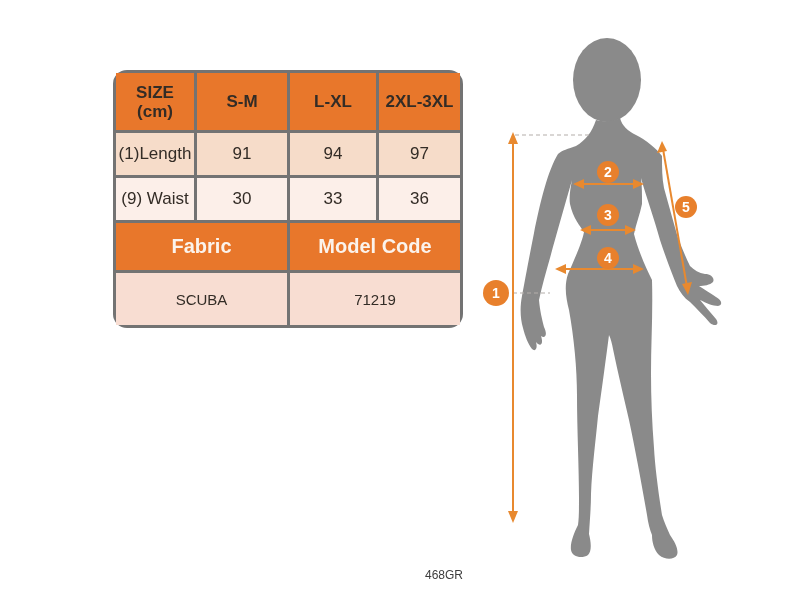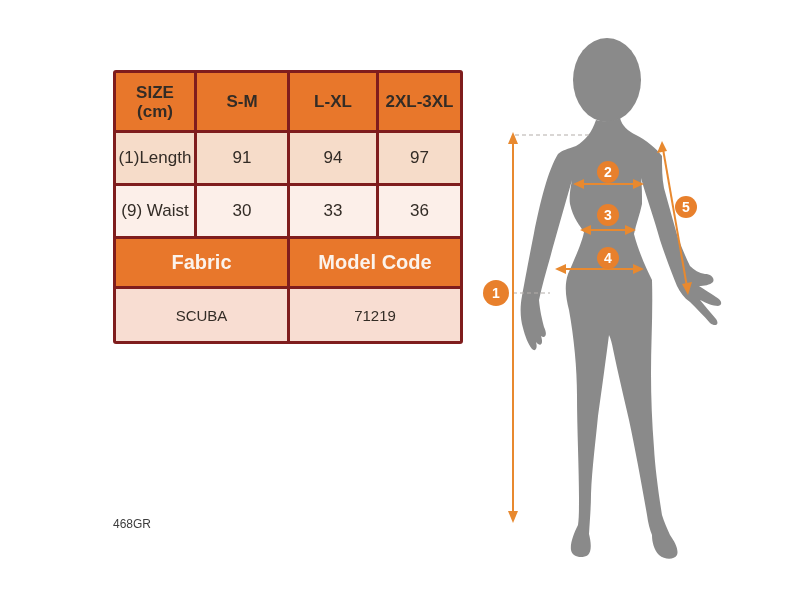--- a/index.html
+++ b/index.html
@@ -4,45 +4,45 @@
 <style>
   html,body{margin:0;padding:0;}
   body{
     width:800px;height:593px;position:relative;background:#ffffff;
     font-family:"Liberation Sans", sans-serif;overflow:hidden;
   }
 
   
   .table-wrap{
     position:absolute;left:113px;top:70px;width:350px;
-    background:#7f1d1d;border-radius:3px;
+    background:#737373;border-radius:14px;
   }
   table.size-table{
     border-collapse:separate;border-spacing:3px;width:350px;table-layout:fixed;
   }
   table.size-table td{
     text-align:center;vertical-align:middle;padding:0 2px;
     color:#332c26;font-size:17px;
   }
   td.hdr{
     background:#e8772b;color:#4a392e;font-weight:bold;font-size:15px;height:57px;
   }
   td.size-hdr{line-height:19px;}
-  tr.data-row td{height:50px;}
+  tr.data-row td{height:42px;}
   tr.data-row:nth-child(odd) td{background:#f6dcc9;}
   tr.data-row:nth-child(even) td{background:#fcefe9;}
   tr.sleeve-row td{height:60px;}
   td.row-label{font-size:13px;line-height:16px;}
   tr.fab-hdr td{
     background:#e8772b;color:#fbf3ec;font-weight:bold;font-size:20px;height:47px;
   }
   tr.fab-val td{background:#f8ddd2;height:52px;font-size:15px;}
 
   .note{
-    position:absolute;left:113px;top:517px;width:350px;text-align:left;
+    position:absolute;left:113px;top:568px;width:350px;text-align:right;
     font-size:12px;color:#3d3d3d;
   }
 
   
   .figure-wrap{position:absolute;left:470px;top:28px;width:300px;height:550px;}
   .figure-wrap svg{display:block;}
   .badge-num{
     fill:#ffffff;font-family:"Liberation Sans",sans-serif;font-weight:bold;
     font-size:14px;text-anchor:middle;
   }

